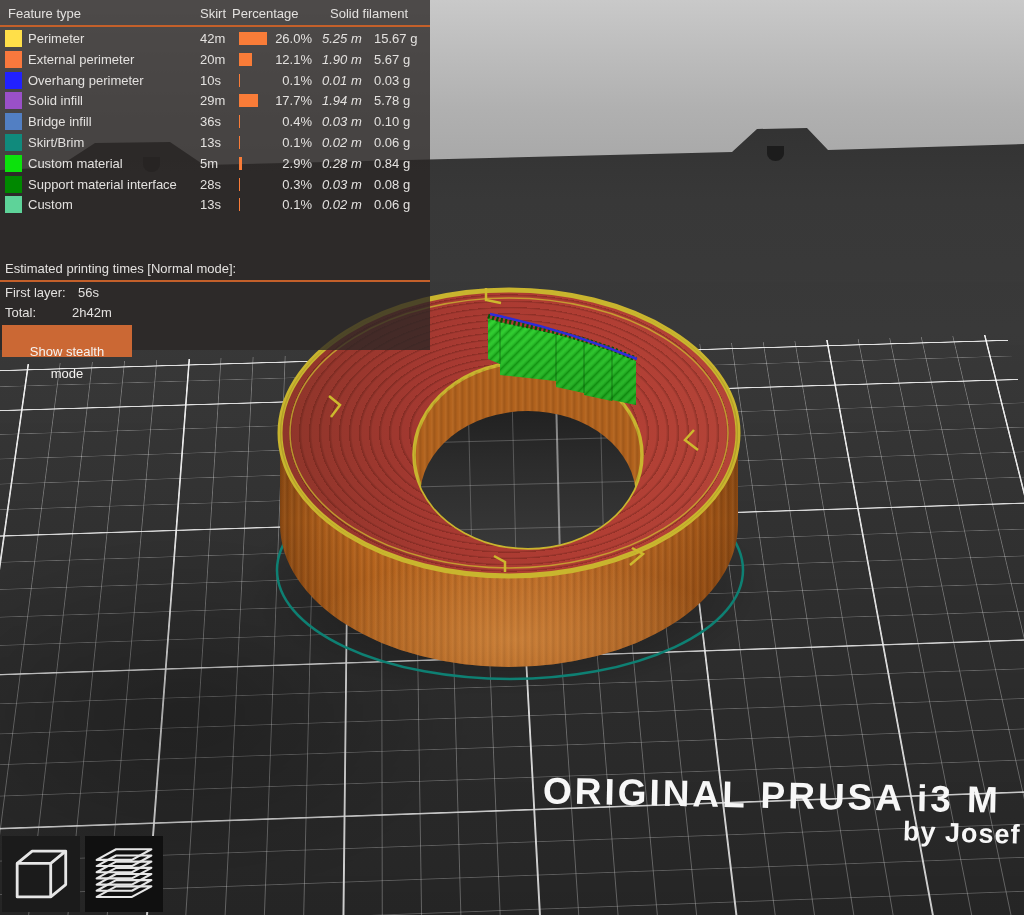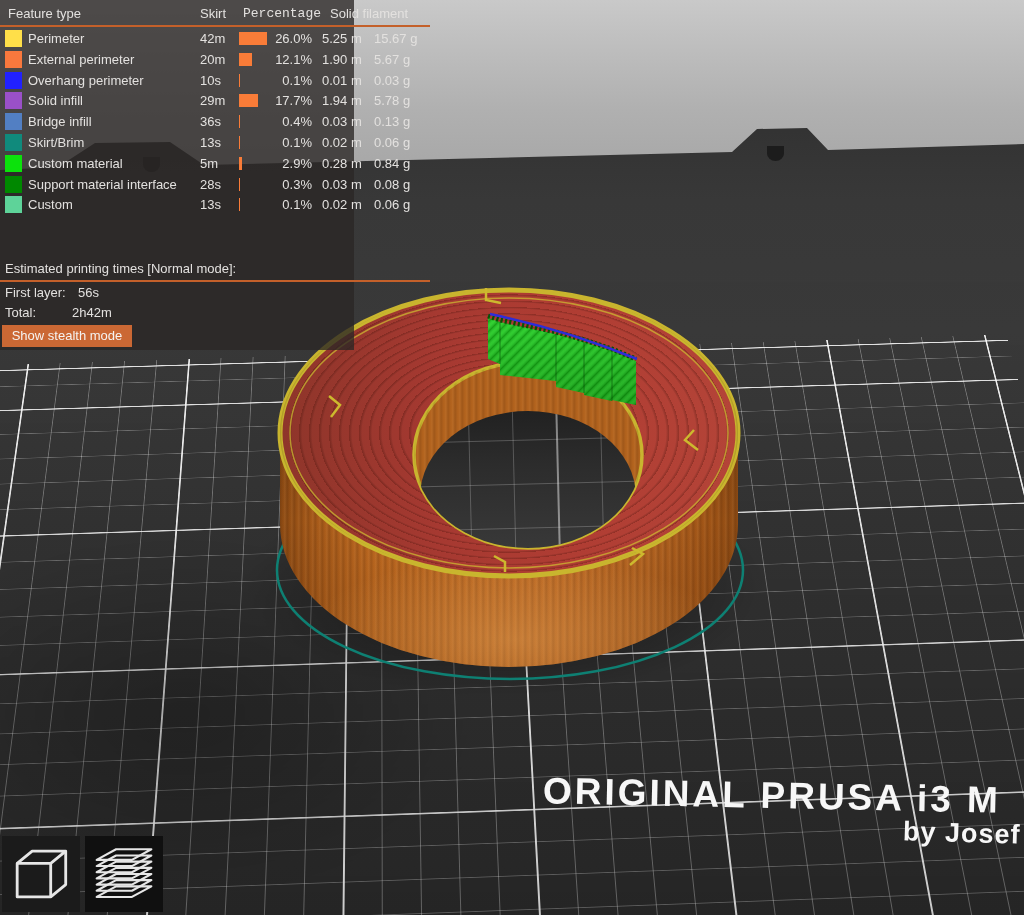--- a/index.html
+++ b/index.html
@@ -38,38 +38,38 @@
     position:absolute;left:543px;top:776px;width:560px;color:#f7f7f7;
     transform:rotate(1.2deg);letter-spacing:3px;
     font-weight:bold;font-size:37px;white-space:nowrap;
   }
   .brand-sub{
     position:absolute;left:903px;top:818px;color:#f7f7f7;
     transform:rotate(1.6deg);font-weight:bold;font-size:27px;letter-spacing:1px;white-space:nowrap;
   }
   
   .legend{
-    position:absolute;left:0;top:0;width:354px;height:350px;
+    position:absolute;left:0;top:0;width:430px;height:350px;
     background:rgba(42,39,37,.78);color:#e3e1df;font-size:13px;
   }
   .l-abs{position:absolute;white-space:nowrap;}
   .l-rule{position:absolute;left:0;width:430px;height:2px;background:#c4602a;}
   .l-rows{position:absolute;left:0;top:28px;width:430px;}
   .l-row{position:relative;height:20.8px;}
   .l-swatch{position:absolute;left:5px;top:2px;width:17px;height:17px;}
   .l-label{position:absolute;left:28px;top:3px;}
   .l-time{position:absolute;left:200px;top:3px;}
   .l-bar{position:absolute;left:239px;top:4px;height:13px;background:#f97c38;}
   .l-pct{position:absolute;left:252px;top:3px;width:60px;text-align:right;}
-  .l-m{position:absolute;left:322px;top:3px;}
+  .l-m{position:absolute;left:322px;top:3px;font-style:italic;}
   .l-g{position:absolute;left:374px;top:3px;}
   .stealth-btn{
     position:absolute;left:2px;top:325px;width:130px;height:22px;
     background:#cb6834;color:#f5f3f1;border:none;font-size:13px;
-    font-family:"Liberation Sans",sans-serif;padding:0;text-align:center;line-height:22px;
+    font-family:"Liberation Sans",sans-serif;padding:16px;text-align:center;line-height:22px;
   }
   
   .view-btn{position:absolute;top:836px;width:78px;height:76px;border:none;padding:8px;}
   .view-btn.b3d{left:2px;background:#1b1b1b;}
   .view-btn.blay{left:85px;background:#101010;}
   .view-btn svg{display:block;}
   .model-svg{position:absolute;left:0;top:0;}
 </style>
 </head>
 <body>
@@ -208,21 +208,21 @@
           <line x1="612" y1="351" x2="612" y2="401"></line>
       </g>
       <path d="M488,316 L500,320 L556,332 L584,340 L612,349 L636,359" fill="none" stroke="#055505" stroke-width="5" stroke-dasharray="2.2,2.2"></path>
     </g>
     <path d="M490,314 C538,324 586,338 637,359" fill="none" stroke="#2d2dd8" stroke-width="2.5"></path>
   </svg>
 
   <div class="legend">
     <div class="l-abs" style="left:8px;top:6px;">Feature type</div>
     <div class="l-abs" style="left:200px;top:6px;">Skirt</div>
-    <div class="l-abs" style="left:243px;top:6px;font-family:Liberation Mono, monospace;">Percentage</div>
+    <div class="l-abs" style="left:232px;top:6px;">Percentage</div>
     <div class="l-abs" style="left:330px;top:6px;">Solid filament</div>
     <div class="l-rule" style="top:25px;"></div>
 
     <div class="l-rows">
       <div class="l-row">
         <span class="l-swatch" style="background-color: rgb(255, 223, 73);"></span>
         <span class="l-label">Perimeter</span>
         <span class="l-time">42m</span>
         <span class="l-bar" style="width: 28px;"></span>
         <span class="l-pct">26.0%</span>
@@ -256,21 +256,21 @@
         <span class="l-m">1.94 m</span>
         <span class="l-g">5.78 g</span>
       </div>
       <div class="l-row">
         <span class="l-swatch" style="background-color: rgb(82, 127, 195);"></span>
         <span class="l-label">Bridge infill</span>
         <span class="l-time">36s</span>
         <span class="l-bar" style="width: 1px;"></span>
         <span class="l-pct">0.4%</span>
         <span class="l-m">0.03 m</span>
-        <span class="l-g">0.13 g</span>
+        <span class="l-g">0.10 g</span>
       </div>
       <div class="l-row">
         <span class="l-swatch" style="background-color: rgb(16, 138, 124);"></span>
         <span class="l-label">Skirt/Brim</span>
         <span class="l-time">13s</span>
         <span class="l-bar" style="width: 1px;"></span>
         <span class="l-pct">0.1%</span>
         <span class="l-m">0.02 m</span>
         <span class="l-g">0.06 g</span>
       </div>

